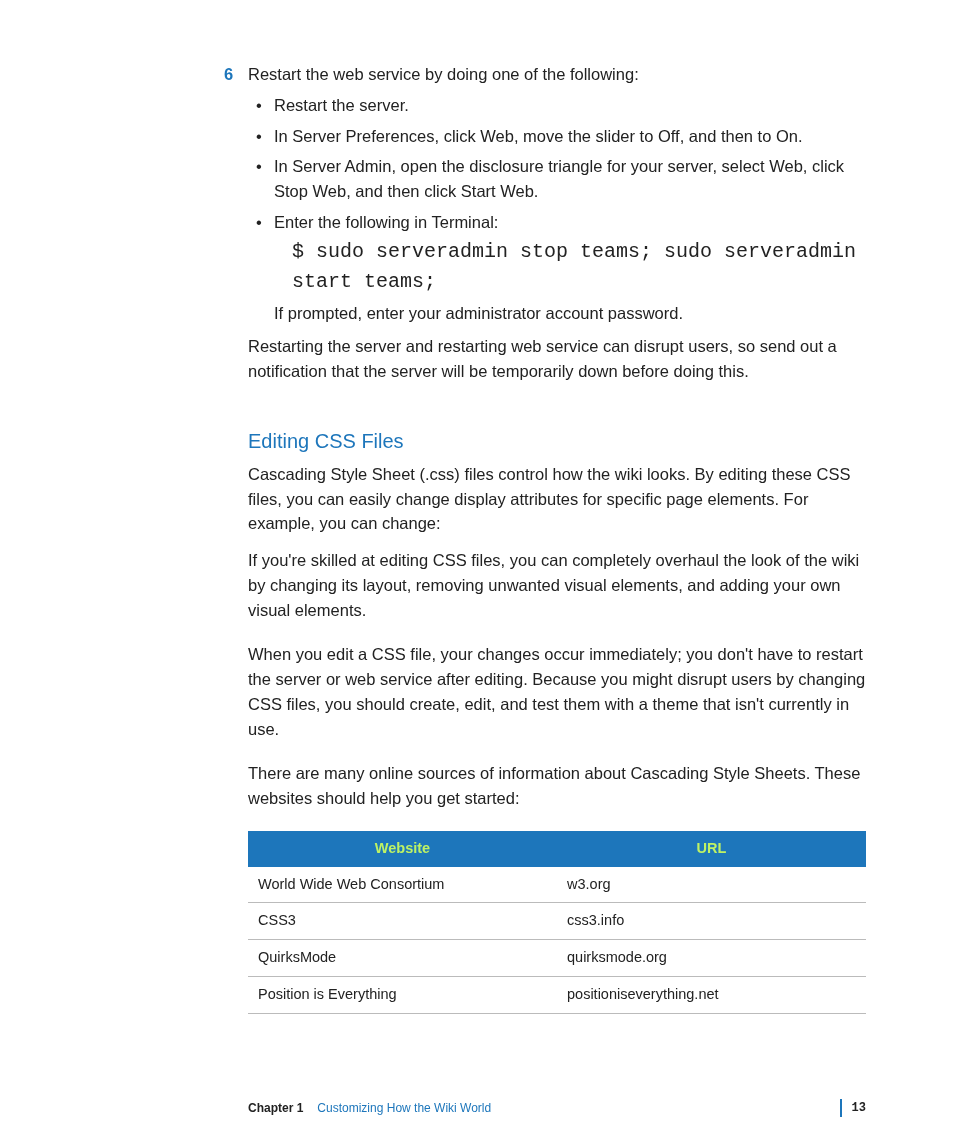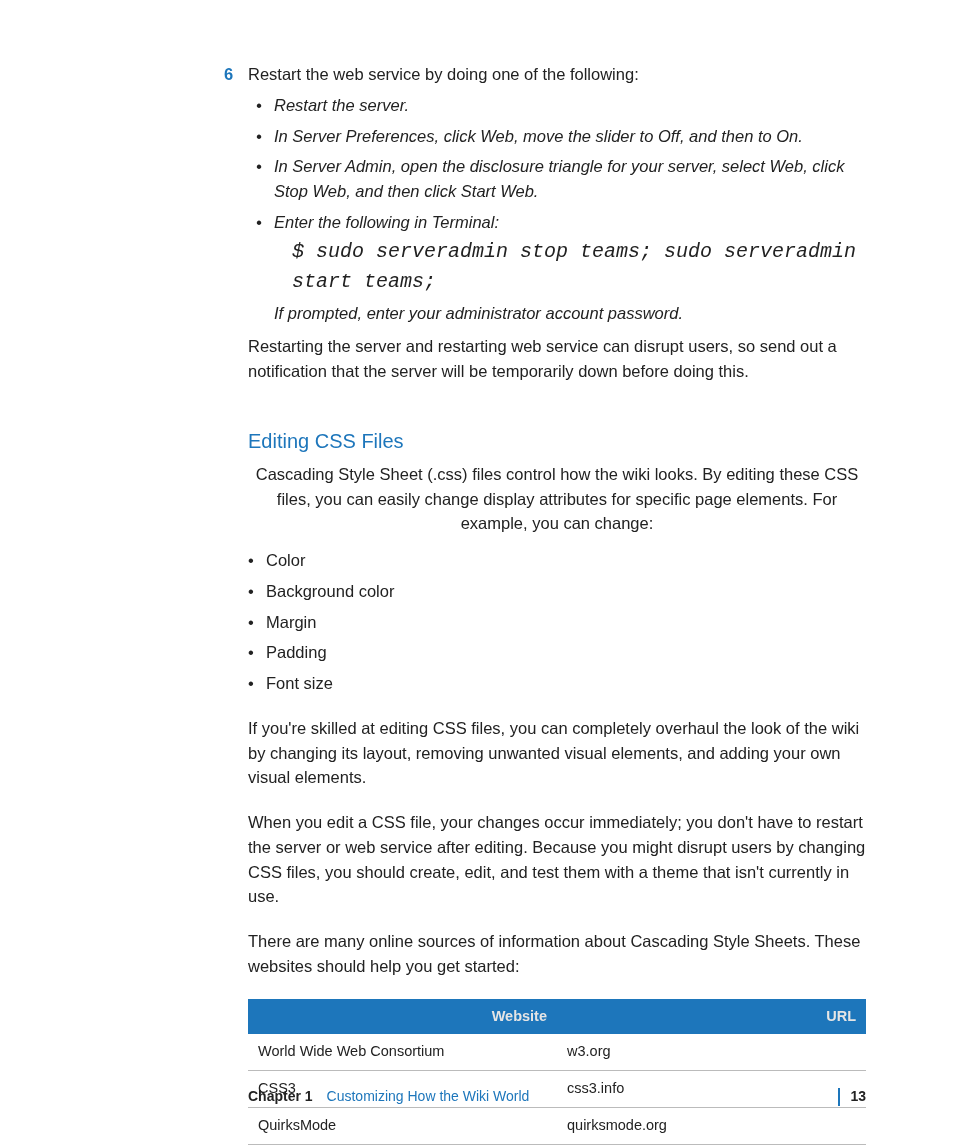--- a/index.html
+++ b/index.html
@@ -18,67 +18,67 @@
     padding: 62px 88px 0 248px;
     box-sizing: border-box;
   }
   .step-num {
     position: absolute;
     left: 224px;
     color: #1d76bb;
     font-weight: bold;
   }
   .step-text { margin: 0 0 6px 0; }
-  ul.sub { margin: 0 0 8px 8px; padding: 0; list-style: none; font-style: italic; }
+  ul.sub { margin: 0 0 8px 8px; padding: 0; list-style: none; }
   ul.sub li { position: relative; padding-left: 18px; margin-bottom: 6px; }
   ul.sub li::before { content: "•"; position: absolute; left: 0; top: 0; }
   .code {
     font-family: "Courier New", Courier, monospace;
     font-size: 20px;
     margin: 2px 0 4px 18px;
     color: #222;
   }
   .para { margin: 9px 0 20px 0; }
-  .para-tight { margin: 0 0 12px 0; text-align: center; }
+  .para-tight { margin: 0 0 12px 0; }
   h2.section {
     color: #1d76bb;
     font-weight: 400;
     font-size: 20px;
     margin: 42px 0 6px 0;
   }
   ul.attrs { margin: 2px 0 20px 0; padding: 0; list-style: none; }
   ul.attrs li { position: relative; padding-left: 18px; margin-bottom: 6px; }
   ul.attrs li::before { content: "•"; position: absolute; left: 0; top: 0; }
   table.sites { width: 100%; border-collapse: collapse; font-size: 14.5px; margin-top: 6px; }
   table.sites th {
     background: #1d76bb;
-    color: #e5e5e5;
-    text-align: right;
+    color: #bef264;
+    text-align: center;
     font-weight: 600;
     padding: 7px 10px;
   }
   table.sites td {
     padding: 7px 10px;
     border-bottom: 1px solid #bbb;
   }
   table.sites th:first-child, table.sites td:first-child { width: 50%; }
   .footer {
     position: absolute;
-    bottom: 38px;
+    bottom: 28px;
     left: 248px;
     right: 88px;
     display: flex;
     align-items: center;
-    font-size: 14px;
+    font-size: 12px;
     justify-content: center;
   }
   .footer .chap { font-weight: bold; margin-right: 14px; }
   .footer .title { color: #1d76bb; flex: 1; }
   .footer .bar { width: 2px; height: 18px; background: #1d76bb; margin: 0 10px 0 20px; }
-  .footer .pnum { font-weight: bold; }
+  .footer .pnum { font-weight: bold; font-family: Liberation Mono, monospace; }
 </style>
 </head>
 <body>
 
 <div class="page">
 
   <div>
     <span class="step-num">6</span>
     <p class="step-text">Restart the web service by doing one of the following:</p>
     <ul class="sub">
@@ -89,27 +89,20 @@
         <span>Enter the following in Terminal:</span>
         <div class="code">$ sudo serveradmin stop teams; sudo serveradmin start teams;</div>
         <div>If prompted, enter your administrator account password.</div>
       </li>
     </ul>
     <p class="para">Restarting the server and restarting web service can disrupt users, so send out a notification that the server will be temporarily down before doing this.</p>
   </div>
 
   <h2 class="section">Editing CSS Files</h2>
   <p class="para-tight">Cascading Style Sheet (.css) files control how the wiki looks. By editing these CSS files, you can easily change display attributes for specific page elements. For example, you can change:</p>
-  <ul class="attrs">
-    <li>Color</li>
-    <li>Background color</li>
-    <li>Margin</li>
-    <li>Padding</li>
-    <li>Font size</li>
-  </ul>
   <p class="para">If you're skilled at editing CSS files, you can completely overhaul the look of the wiki by changing its layout, removing unwanted visual elements, and adding your own visual elements.</p>
   <p class="para">When you edit a CSS file, your changes occur immediately; you don't have to restart the server or web service after editing. Because you might disrupt users by changing CSS files, you should create, edit, and test them with a theme that isn't currently in use.</p>
   <p class="para">There are many online sources of information about Cascading Style Sheets. These websites should help you get started:</p>
 
   <table class="sites">
     <thead>
       <tr>
         <th>Website</th>
         <th>URL</th>
       </tr>

